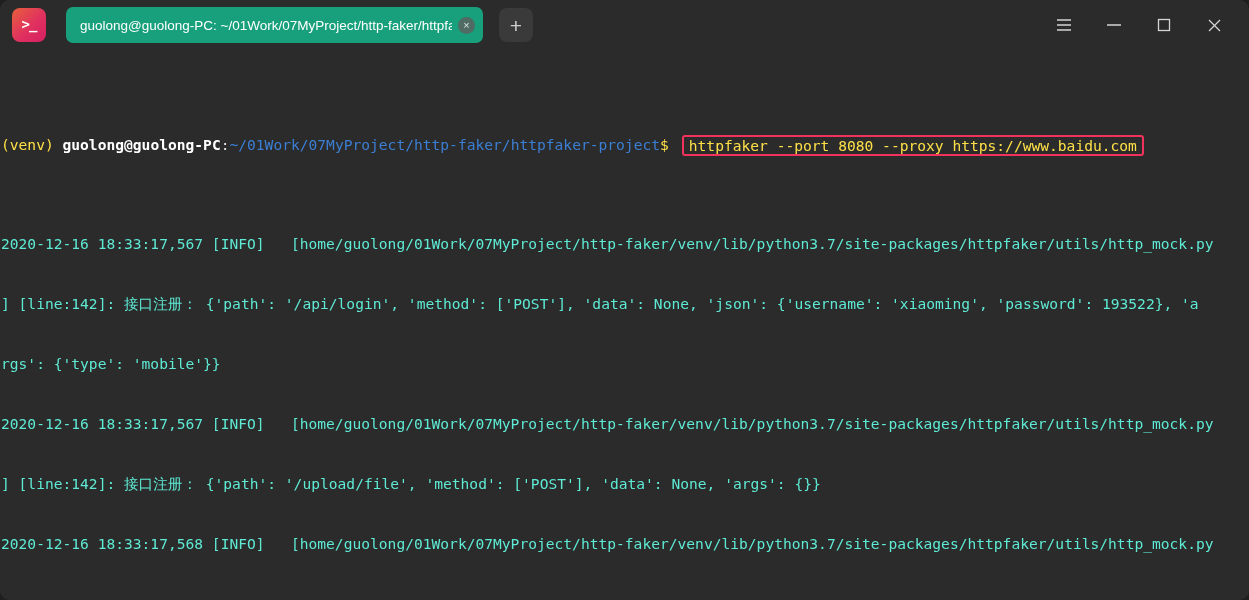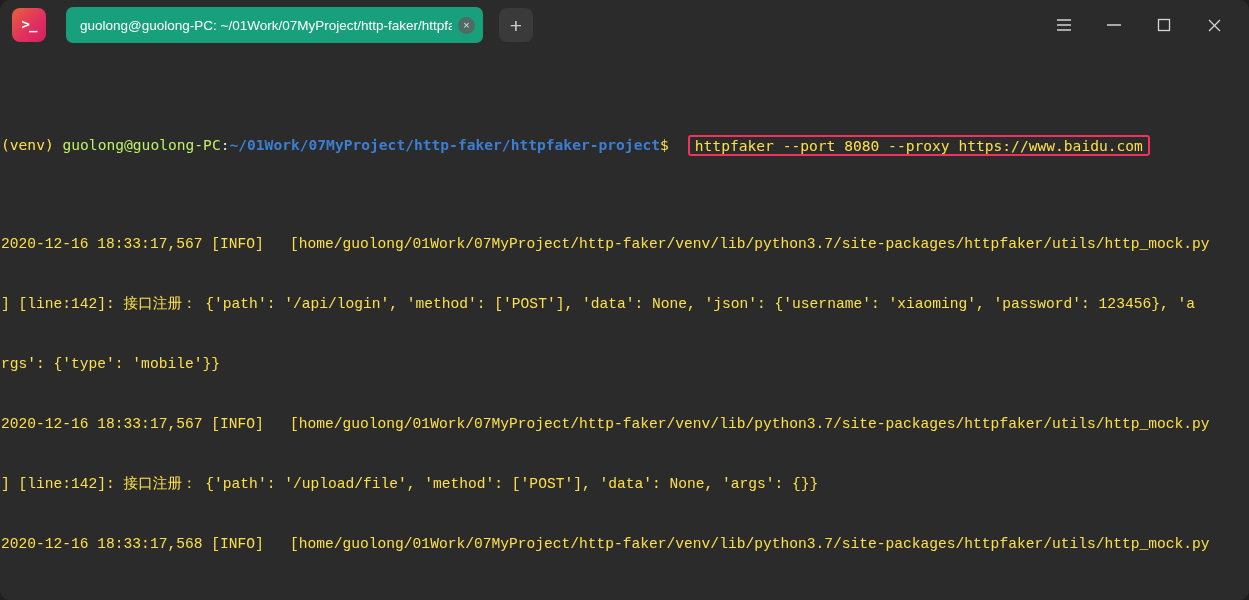--- a/index.html
+++ b/index.html
@@ -118,32 +118,32 @@
   .tlines {
     font-family: "DejaVu Sans Mono", monospace;
     font-size: 14.6px;
     line-height: 20px;
     white-space: pre;
     padding-left: 1px;
   }
   .tlines > div { height: 20px; }
 
   .g  { color: #fde047; }            
-  .gd { color: #fde047; font-family: Liberation Mono, monospace; }            
+  .gd { color: #5eead4; }            
   .w  { color: #e6e6e6; }
-  .y  { color: #bef264; font-weight: normal; }  
-  .b  { color: #3b7fd4; font-weight: bold; }
+  .y  { color: #ffffff; font-weight: bold; }  
+  .b  { color: #3b7fd4; font-weight: normal; }
 
   
   .cmdbox {
     display: inline-block;
     border: 2px solid #f0325c;
     border-radius: 3px;
     padding: 0 5px;
-    margin-left: 19px;
+    margin-left: 13px;
     position: relative;
     top: 1px;
     line-height: 17px;
   }
 </style>
 </head>
 <body>
 
 <div class="window">
 
@@ -192,21 +192,21 @@
   </div>
 
   <div class="terminal">
     <div class="tlines">
 
       
       <div><span class="g">(venv)</span><span class="w"> </span><span class="y">guolong@guolong-PC</span><span class="w">:</span><span class="b">~/01Work/07MyProject/http-faker/httpfaker-project</span><span class="g">$</span><span class="cmdbox g">httpfaker --port 8080 --proxy https://www.baidu.com</span></div>
 
       
       <div class="gd">2020-12-16 18:33:17,567 [INFO]   [home/guolong/01Work/07MyProject/http-faker/venv/lib/python3.7/site-packages/httpfaker/utils/http_mock.py</div>
-      <div class="gd">] [line:142]: 接口注册： {'path': '/api/login', 'method': ['POST'], 'data': None, 'json': {'username': 'xiaoming', 'password': 123456}, 'a</div>
+      <div class="gd">] [line:142]: 接口注册： {'path': '/api/login', 'method': ['POST'], 'data': None, 'json': {'username': 'xiaoming', 'password': 193522}, 'a</div>
       <div class="gd">rgs': {'type': 'mobile'}}</div>
       <div class="gd">2020-12-16 18:33:17,567 [INFO]   [home/guolong/01Work/07MyProject/http-faker/venv/lib/python3.7/site-packages/httpfaker/utils/http_mock.py</div>
       <div class="gd">] [line:142]: 接口注册： {'path': '/upload/file', 'method': ['POST'], 'data': None, 'args': {}}</div>
       <div class="gd">2020-12-16 18:33:17,568 [INFO]   [home/guolong/01Work/07MyProject/http-faker/venv/lib/python3.7/site-packages/httpfaker/utils/http_mock.py</div>
       
       
       
       
       
       

